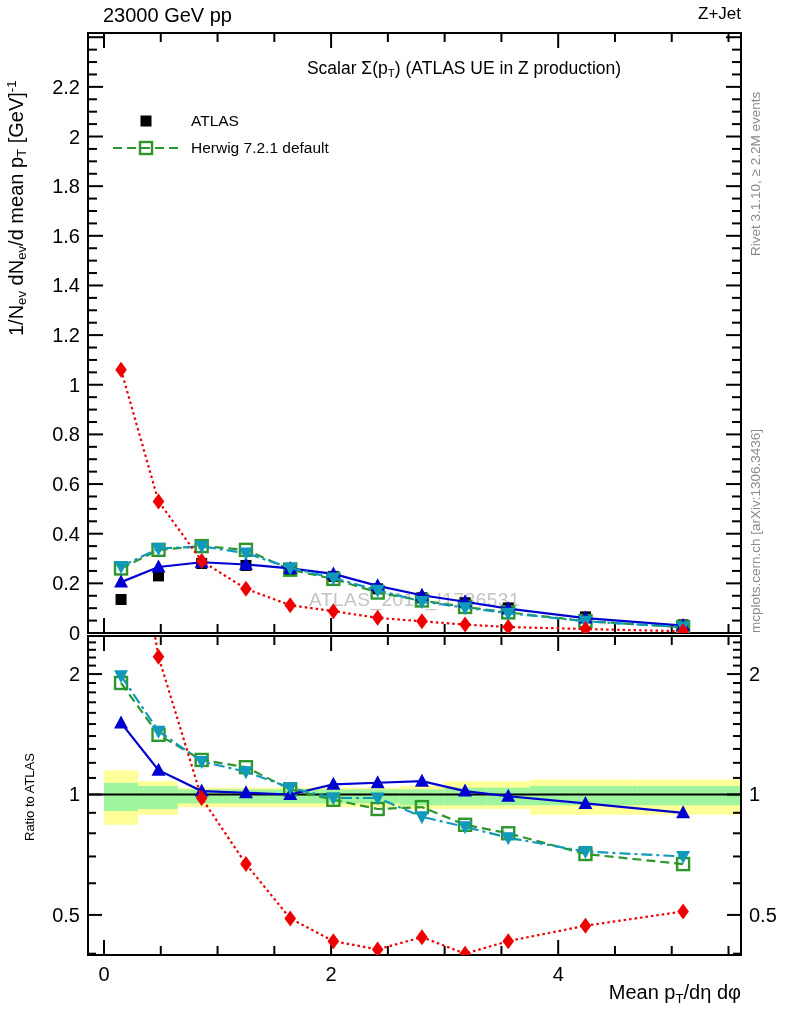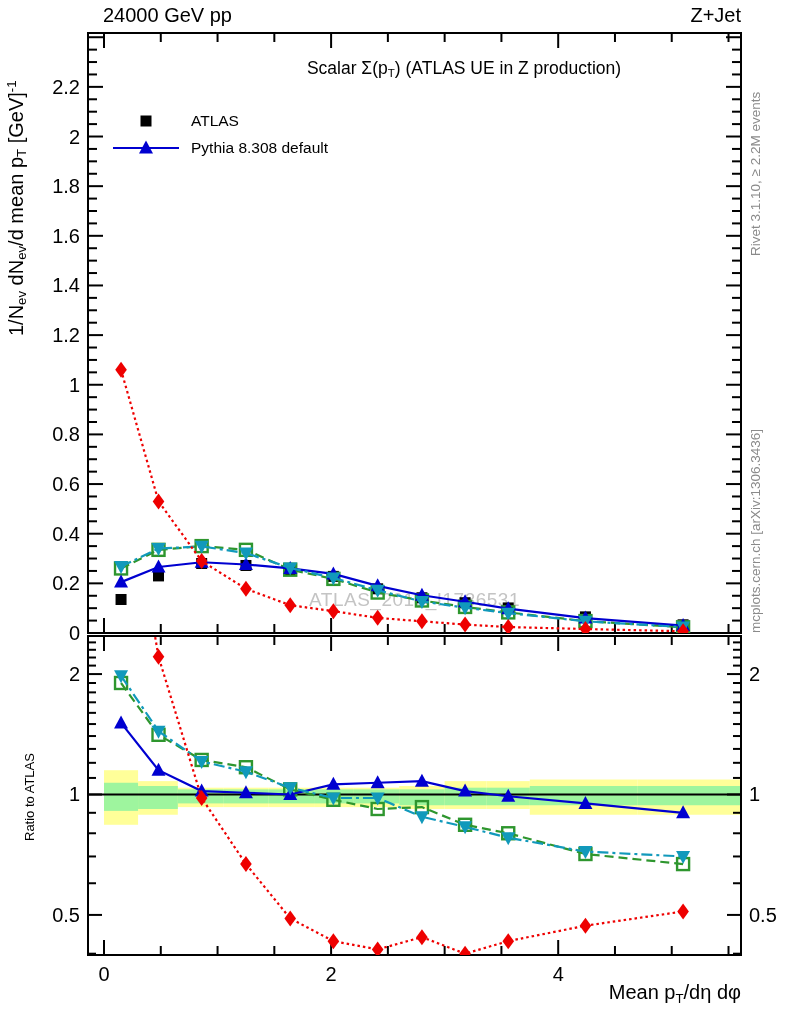--- a/index.html
+++ b/index.html
@@ -1,21 +1,21 @@
 <!DOCTYPE html>
 <html><head>
 <meta charset="utf-8">
 <style>
   html,body{margin:0;padding:0;background:#fff;}
   .fig{position:relative;width:786px;height:1024px;background:#fff;overflow:hidden;
        font-family:"Liberation Sans", sans-serif;color:#000;}
   .abs{position:absolute;white-space:nowrap;}
   .vtext{position:absolute;white-space:nowrap;transform:rotate(-90deg);transform-origin:0 0;}
   #hdr-left{left:103px;top:4px;font-size:20px;}
-  #hdr-right{right:45px;top:4px;font-size:20px;}
+  #hdr-right{right:45px;top:4px;font-size:17px;}
   #title{left:88px;top:58px;width:752px;text-align:center;font-size:17.5px;}
   #watermark{left:88px;top:589px;width:653px;text-align:center;font-size:19px;color:#c4c4c4;letter-spacing:.5px;}
   #ylabel-main{left:4px;top:336px;font-size:20px;}
   #ylabel-ratio{left:22px;top:841px;font-size:13px;}
   #side-top{left:748px;top:256px;font-size:13.5px;color:#8a8a8a;}
   #side-bottom{left:748px;top:633px;font-size:13.5px;color:#8a8a8a;}
   #xlabel{right:45px;top:981px;font-size:20px;text-align:right;}
   .tok-sub{font-size:66%;vertical-align:-24%;}
   .tok-sup{font-size:66%;vertical-align:46%;}
   #legend{left:112px;top:107px;}
@@ -407,40 +407,40 @@
         <path d="M 290.22448269866106 910.4335909048872 L 296.0244826986611 918.4335909048872 L 290.22448269866106 926.4335909048872 L 284.42448269866105 918.4335909048872 Z" fill="#ee0000"></path>
         <path d="M 333.3717614327943 933.1272347221031 L 339.1717614327943 941.1272347221031 L 333.3717614327943 949.1272347221031 L 327.5717614327943 941.1272347221031 Z" fill="#ee0000"></path>
         <path d="M 377.6544948704573 941.4020201302259 L 383.4544948704573 949.4020201302259 L 377.6544948704573 957.4020201302259 L 371.8544948704573 949.4020201302259 Z" fill="#ee0000"></path>
         <path d="M 421.93722830812027 929.1330898015664 L 427.7372283081203 937.1330898015664 L 421.93722830812027 945.1330898015664 L 416.13722830812026 937.1330898015664 Z" fill="#ee0000"></path>
         <path d="M 465.0845070422535 945.6920566672534 L 470.8845070422535 953.6920566672534 L 465.0845070422535 961.6920566672534 L 459.2845070422535 953.6920566672534 Z" fill="#ee0000"></path>
         <path d="M 508.2317857763867 933.1272347221031 L 514.0317857763866 941.1272347221031 L 508.2317857763867 949.1272347221031 L 502.4317857763867 941.1272347221031 Z" fill="#ee0000"></path>
         <path d="M 585.4427056164145 917.6737073364956 L 591.2427056164145 925.6737073364956 L 585.4427056164145 933.6737073364956 L 579.6427056164146 925.6737073364956 Z" fill="#ee0000"></path>
         <path d="M 683.0918101199791 903.4831579954225 L 688.891810119979 911.4831579954225 L 683.0918101199791 919.4831579954225 L 677.2918101199791 911.4831579954225 Z" fill="#ee0000"></path>
       </g>
     </svg>
-  <div id="hdr-left" class="abs">24000 GeV pp</div>
+  <div id="hdr-left" class="abs">23000 GeV pp</div>
   <div id="hdr-right" class="abs">Z+Jet</div>
   <div id="title" class="abs"><span>Scalar Σ(p</span><span class="tok-sub">T</span><span>) (ATLAS UE in Z production)</span></div>
   <div id="ylabel-main" class="vtext"><span>1/N</span><span class="tok-sub">ev</span><span> dN</span><span class="tok-sub">ev</span><span>/d mean p</span><span class="tok-sub">T</span><span> [GeV]</span><span class="tok-sup">-1</span></div>
   <div id="ylabel-ratio" class="vtext">Ratio to ATLAS</div>
   <div id="side-top" class="vtext">Rivet 3.1.10, ≥ 2.2M events</div>
   <div id="side-bottom" class="vtext">mcplots.cern.ch [arXiv:1306.3436]</div>
   <div id="xlabel" class="abs"><span>Mean p</span><span class="tok-sub">T</span><span>/dη dφ</span></div>
   <div id="legend" class="abs">
       <div class="leg-row">
         <svg width="68" height="20">
           <g>
             <rect x="28.5" y="4.5" width="11" height="11" fill="#000000"></rect>
           </g>
         </svg>
         <span class="leg-label">ATLAS</span>
       </div>
       <div class="leg-row">
         <svg width="68" height="20">
-          <line x1="1" y1="10" x2="67" y2="10" stroke="#0000d0" stroke-width="2.2"></line>
+          <line x1="1" y1="10" x2="67" y2="10" stroke="#2e962e" stroke-width="2.2" stroke-dasharray="9,5"></line>
           <g>
-            <path d="M 34 2.5 L 27 15.5 L 41 15.5 Z" fill="#0000d0"></path>
+            <rect x="28" y="4" width="12" height="12" fill="none" stroke="#2e962e" stroke-width="2.4"></rect>
           </g>
         </svg>
-        <span class="leg-label">Pythia 8.308 default</span>
+        <span class="leg-label">Herwig 7.2.1 default</span>
       </div>
     </div>
 </div>
 
 </body></html>

